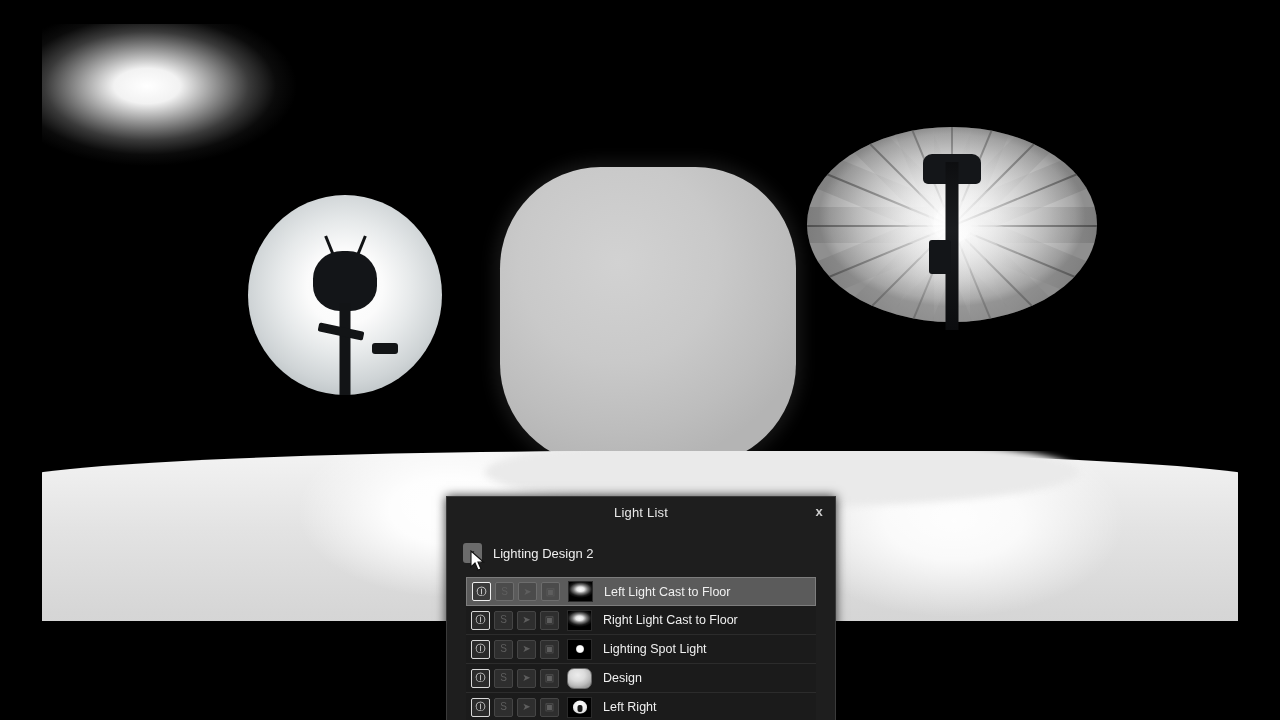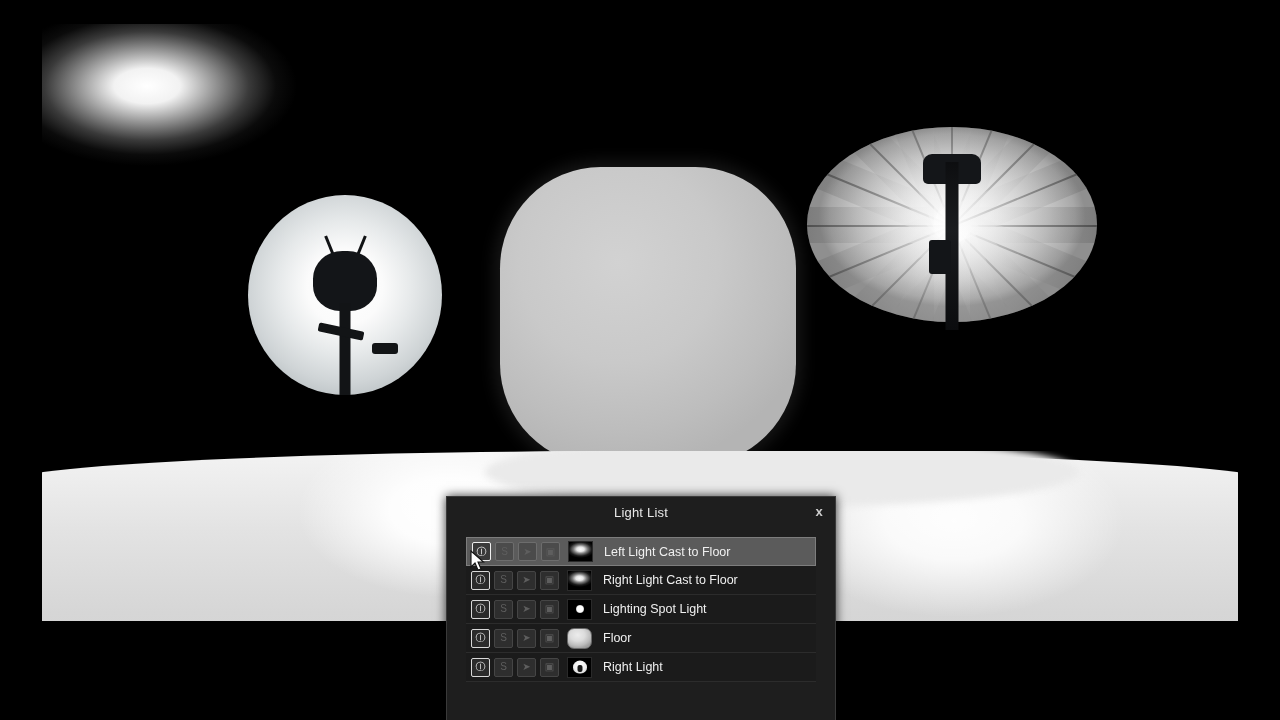--- a/index.html
+++ b/index.html
@@ -281,20 +281,24 @@
     </div>
   </div>
 
   <div id="panel">
 
     <div class="panel-titlebar">
       <span class="panel-title">Light List</span>
       <span class="panel-close">x</span>
     </div>
 
+    <div class="breadcrumb-row">
+      <div class="back-btn">‹</div>
+      <span class="breadcrumb-label">Lighting Design 2</span>
+    </div>
 
     <div class="light-list" id="light-list">
         <div class="light-row selected">
           <div class="row-btns">
             <div class="rbtn active">Ⓘ</div>
             <div class="rbtn dim">S</div>
             <div class="rbtn dim">➤</div>
             <div class="rbtn dim">▣</div>
           </div>
           <div class="thumb t-castfloor"></div>
@@ -321,31 +325,31 @@
           <span class="row-label">Lighting Spot Light</span>
         </div>
         <div class="light-row">
           <div class="row-btns">
             <div class="rbtn active">Ⓘ</div>
             <div class="rbtn dim">S</div>
             <div class="rbtn dim">➤</div>
             <div class="rbtn dim">▣</div>
           </div>
           <div class="thumb t-floor"></div>
-          <span class="row-label">Floor</span>
+          <span class="row-label">Design</span>
         </div>
         <div class="light-row">
           <div class="row-btns">
             <div class="rbtn active">Ⓘ</div>
             <div class="rbtn dim">S</div>
             <div class="rbtn dim">➤</div>
             <div class="rbtn dim">▣</div>
           </div>
           <div class="thumb t-light"></div>
-          <span class="row-label">Right Light</span>
+          <span class="row-label">Left Right</span>
         </div>
       </div>
   </div>
 
   <svg class="cursor" viewBox="0 0 16 22">
     <path d="M1 1 L1 17 L5 13 L8 20 L11 19 L8 12 L13.5 12 Z" fill="#ffffff" stroke="#111111" stroke-width="1.1"></path>
   </svg>
 
 </div>
 

